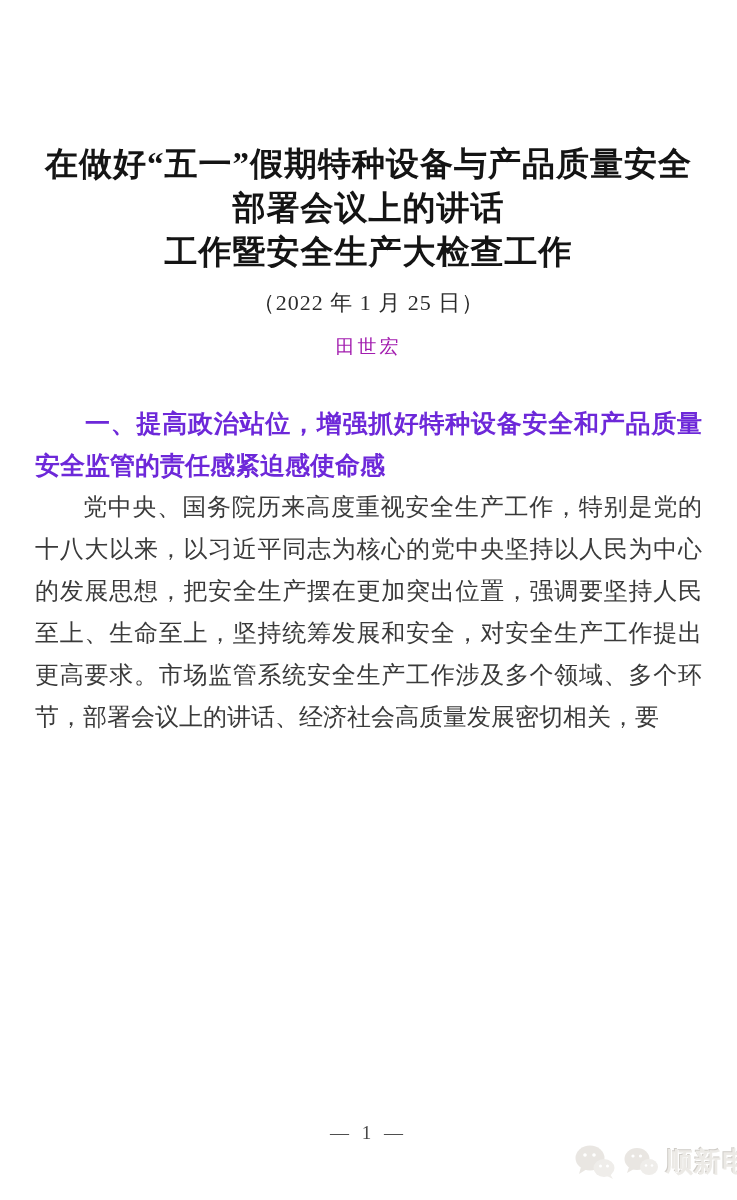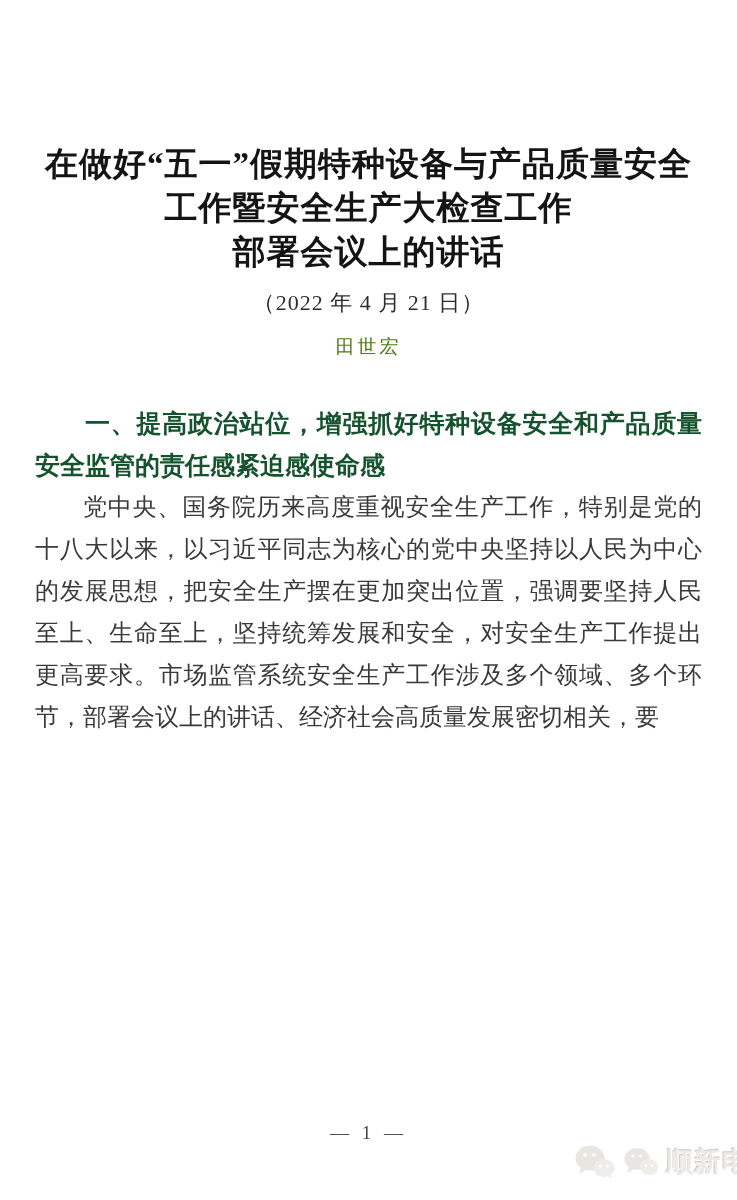--- a/index.html
+++ b/index.html
@@ -29,37 +29,37 @@
     margin-top: 14px;
     text-align: center;
     font-size: 22px;
     color: #2c2c2c;
     letter-spacing: 1px;
   }
   .author {
     margin-top: 16px;
     text-align: center;
     font-size: 19px;
-    color: #4d7c0f;
+    color: #a21caf;
     letter-spacing: 3px;
   }
   .content {
     margin-top: 42px;
     padding: 0 35px;
     font-size: 24px;
     line-height: 42px;
     text-align: justify;
     word-break: break-all;
     color: #3a3a3a;
   }
   .content p { margin: 0; text-indent: 2em; }
   .content p.heading {
     font-family: "Liberation Sans", "DejaVu Sans", sans-serif;
     font-weight: 700;
-    color: #14532d;
+    color: #6d28d9;
     font-size: 25px;
   }
   .page-number {
     position: absolute;
     left: 0;
     right: 0;
     bottom: 56px;
     text-align: center;
     font-size: 19px;
     color: #474747;
@@ -84,25 +84,25 @@
     letter-spacing: 1px;
   }
 </style>
 </head>
 <body>
 
 <div class="page">
 
   <h1 class="title">
     <span class="title-line">在做好“五一”假期特种设备与产品质量安全</span>
+    <span class="title-line">部署会议上的讲话</span>
     <span class="title-line">工作暨安全生产大检查工作</span>
-    <span class="title-line">部署会议上的讲话</span>
   </h1>
 
-  <div class="date">（2022 年 4 月 21 日）</div>
+  <div class="date">（2022 年 1 月 25 日）</div>
 
   <div class="author">田世宏</div>
 
   <main class="content">
       <p class="heading">一、提高政治站位，增强抓好特种设备安全和产品质量安全监管的责任感紧迫感使命感</p>
       <p class="body">党中央、国务院历来高度重视安全生产工作，特别是党的十八大以来，以习近平同志为核心的党中央坚持以人民为中心的发展思想，把安全生产摆在更加突出位置，强调要坚持人民至上、生命至上，坚持统筹发展和安全，对安全生产工作提出更高要求。市场监管系统安全生产工作涉及多个领域、多个环节，部署会议上的讲话、经济社会高质量发展密切相关，要</p>
     </main>
 
   <div class="page-number">— 1 —</div>
 

